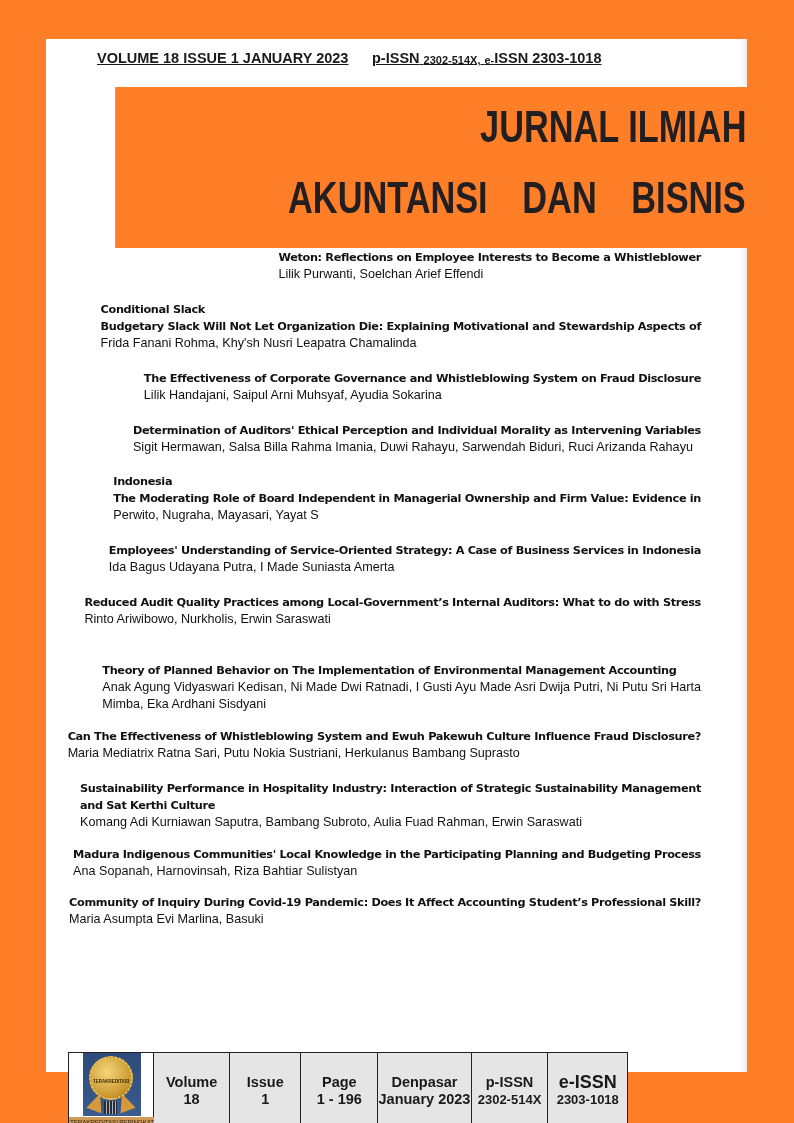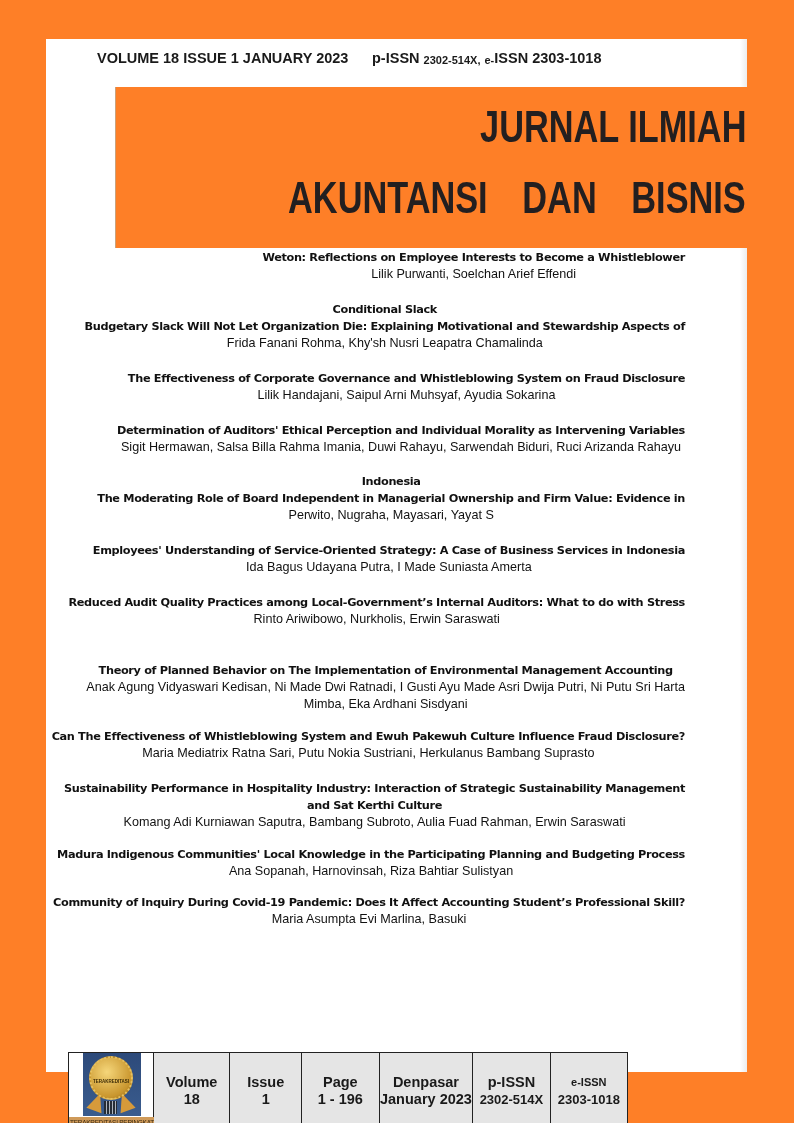--- a/index.html
+++ b/index.html
@@ -16,40 +16,40 @@
   .panel-shadow {
     position: absolute; left: 740px; top: 39px; width: 7px; height: 1033px;
     background: linear-gradient(to right, #ffffff, #ececec);
   }
   .right-strip {
     position: absolute; left: 747px; top: 0; width: 47px; height: 1123px;
     background: #fe7f27;
   }
   .hdr {
     position: absolute; top: 50px; font-weight: bold; font-size: 14.5px;
-    color: #1a1a1a; white-space: nowrap;
+    color: #1a1a1a; white-space: nowrap; text-decoration: underline;
   }
   .hdr-left { left: 97px; }
   .hdr-right { left: 372px; }
   .hdr-right .num { font-size: 11px; position: relative; top: 1px; }
   .title-block {
     position: absolute; left: 116px; top: 87px; width: 631px; height: 161px;
     background: #fe7f27;
     box-shadow: -1px 0 0 #c9a27c;
   }
   .title-line {
     position: absolute; right: 48px; font-family: "Liberation Sans", sans-serif;
     font-weight: bold; color: #231f20; white-space: nowrap;
     transform-origin: right center;
     letter-spacing: 0px;
   }
   .t1 { top: 102px; font-size: 44px; transform: scaleX(0.78); }
   .t2 { top: 173px; font-size: 44px; transform: scaleX(0.78); word-spacing: 10px; }
   .art {
-    position: absolute; right: 109px; text-align: center; white-space: nowrap;
+    position: absolute; right: 93px; text-align: left; white-space: nowrap;
   }
   .art .ttl {
     display: block; font-family: "DejaVu Sans", sans-serif; font-weight: bold;
     font-size: 11.3px; letter-spacing: -0.35px; line-height: 17px; color: #111;
   }
   .art .aut {
     display: block; font-family: "Liberation Sans", sans-serif; font-size: 12.6px;
     line-height: 17px; color: #111;
   }
   table.info {
@@ -201,18 +201,18 @@
     </td>
     <td style="width:104px">
       <div>Denpasar</div>
       <div>January 2023</div>
     </td>
     <td class="small" style="width:95px">
       <div style="font-size:14.5px">p-ISSN</div>
       <div>2302-514X</div>
     </td>
     <td class="small" style="width:95px">
-      <div style="font-size:11px">e-ISSN</div>
+      <div style="font-size:18px">e-ISSN</div>
       <div>2303-1018</div>
     </td>
   </tr>
 </tbody>
   </table>
 
 </body></html>

